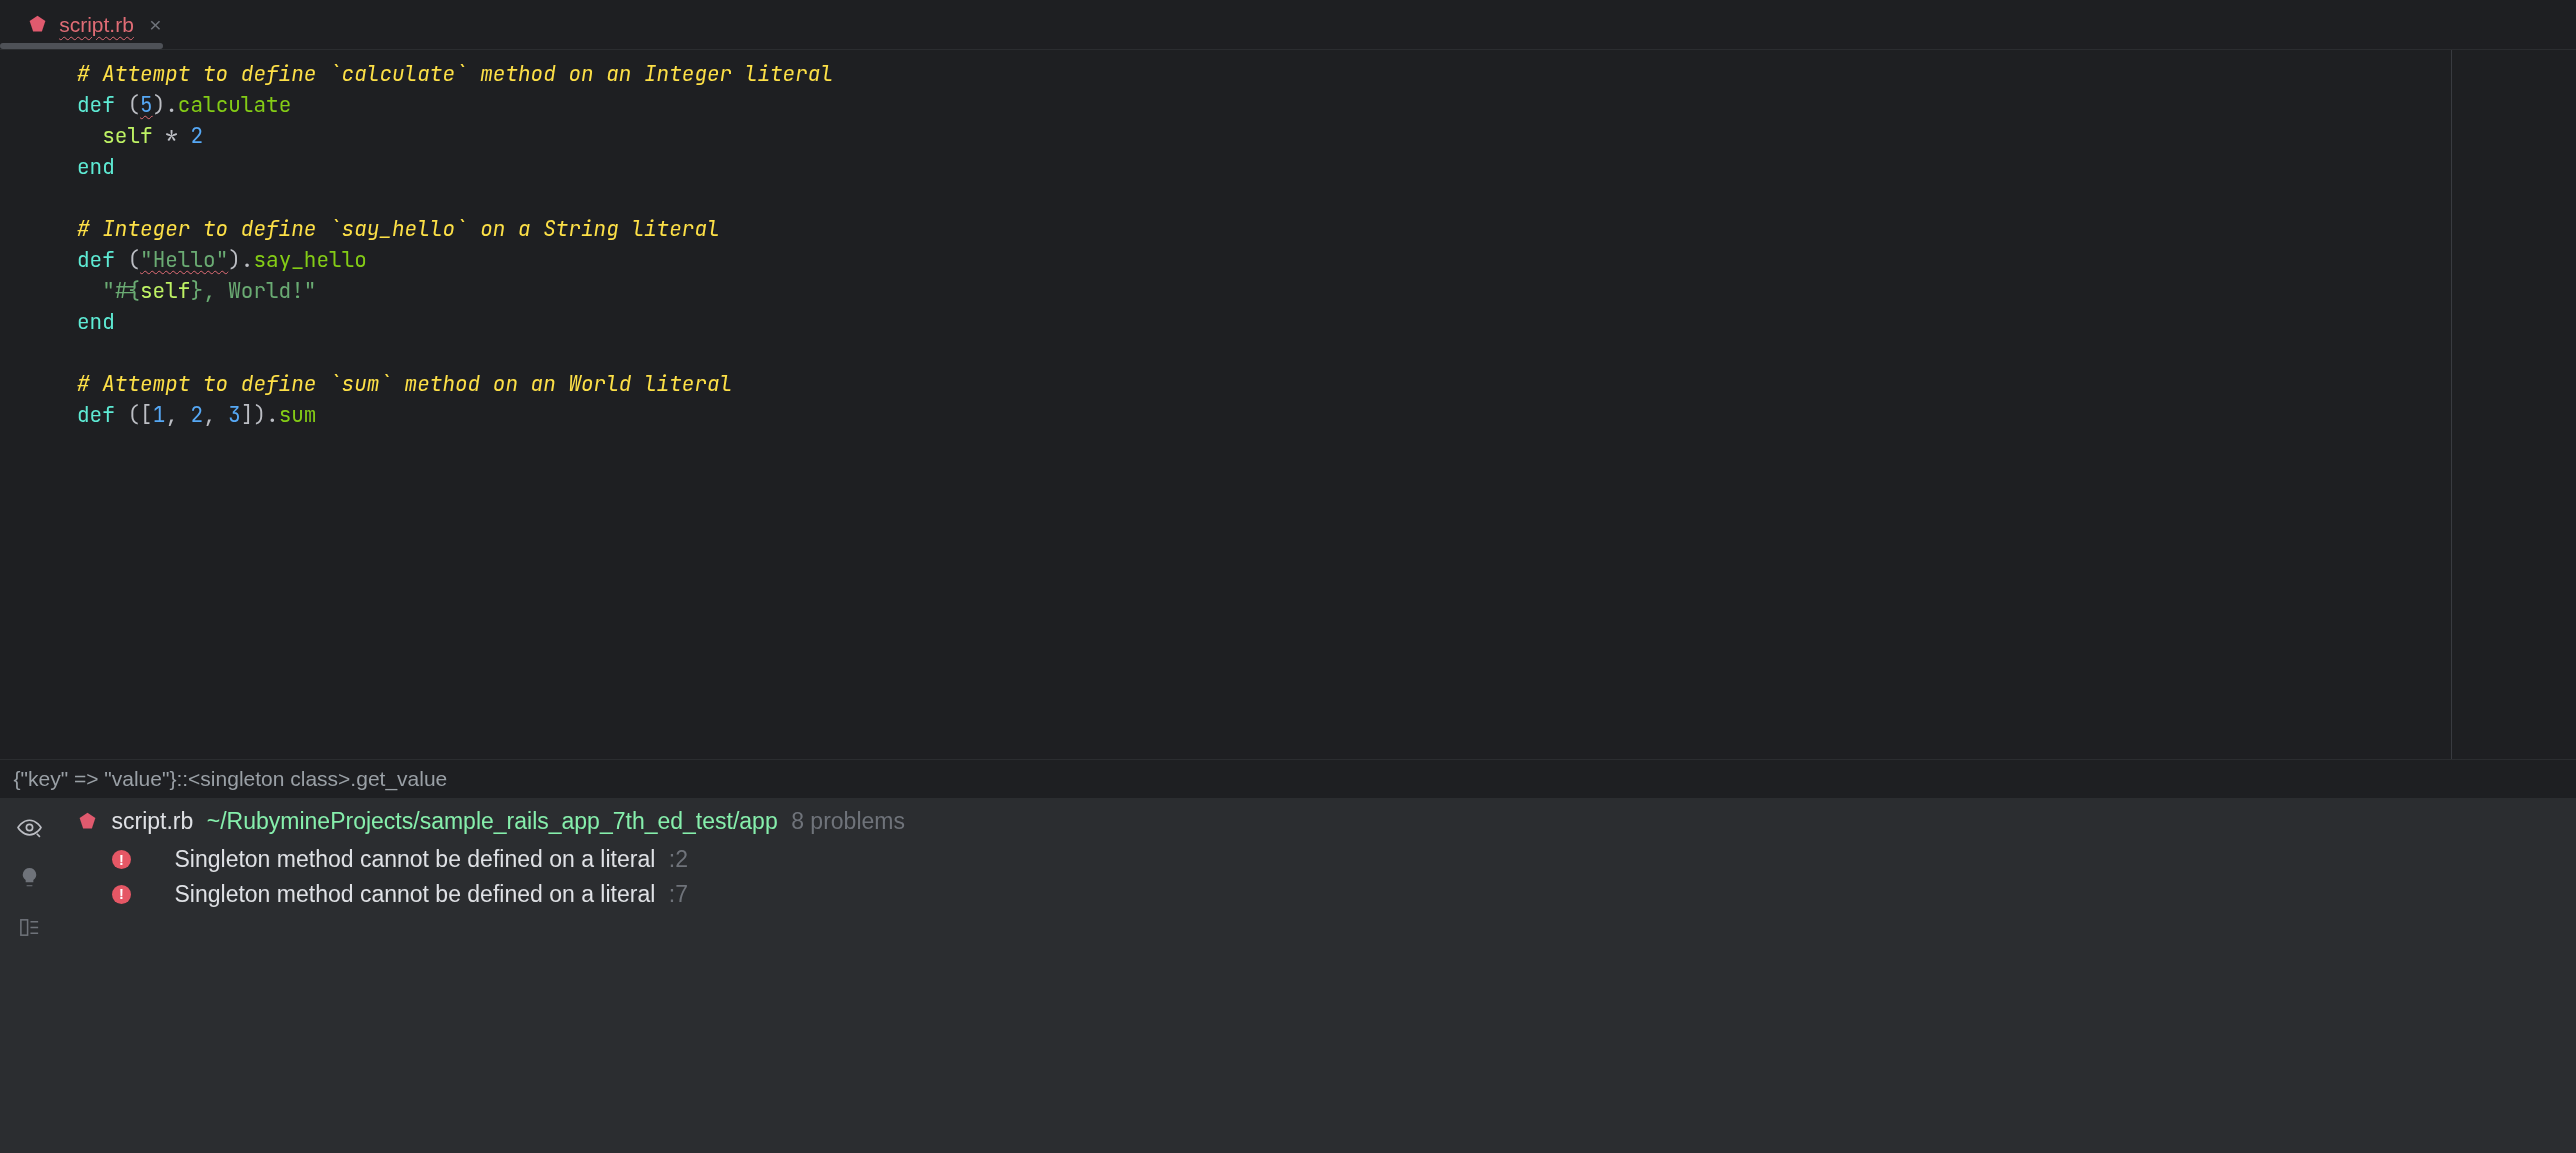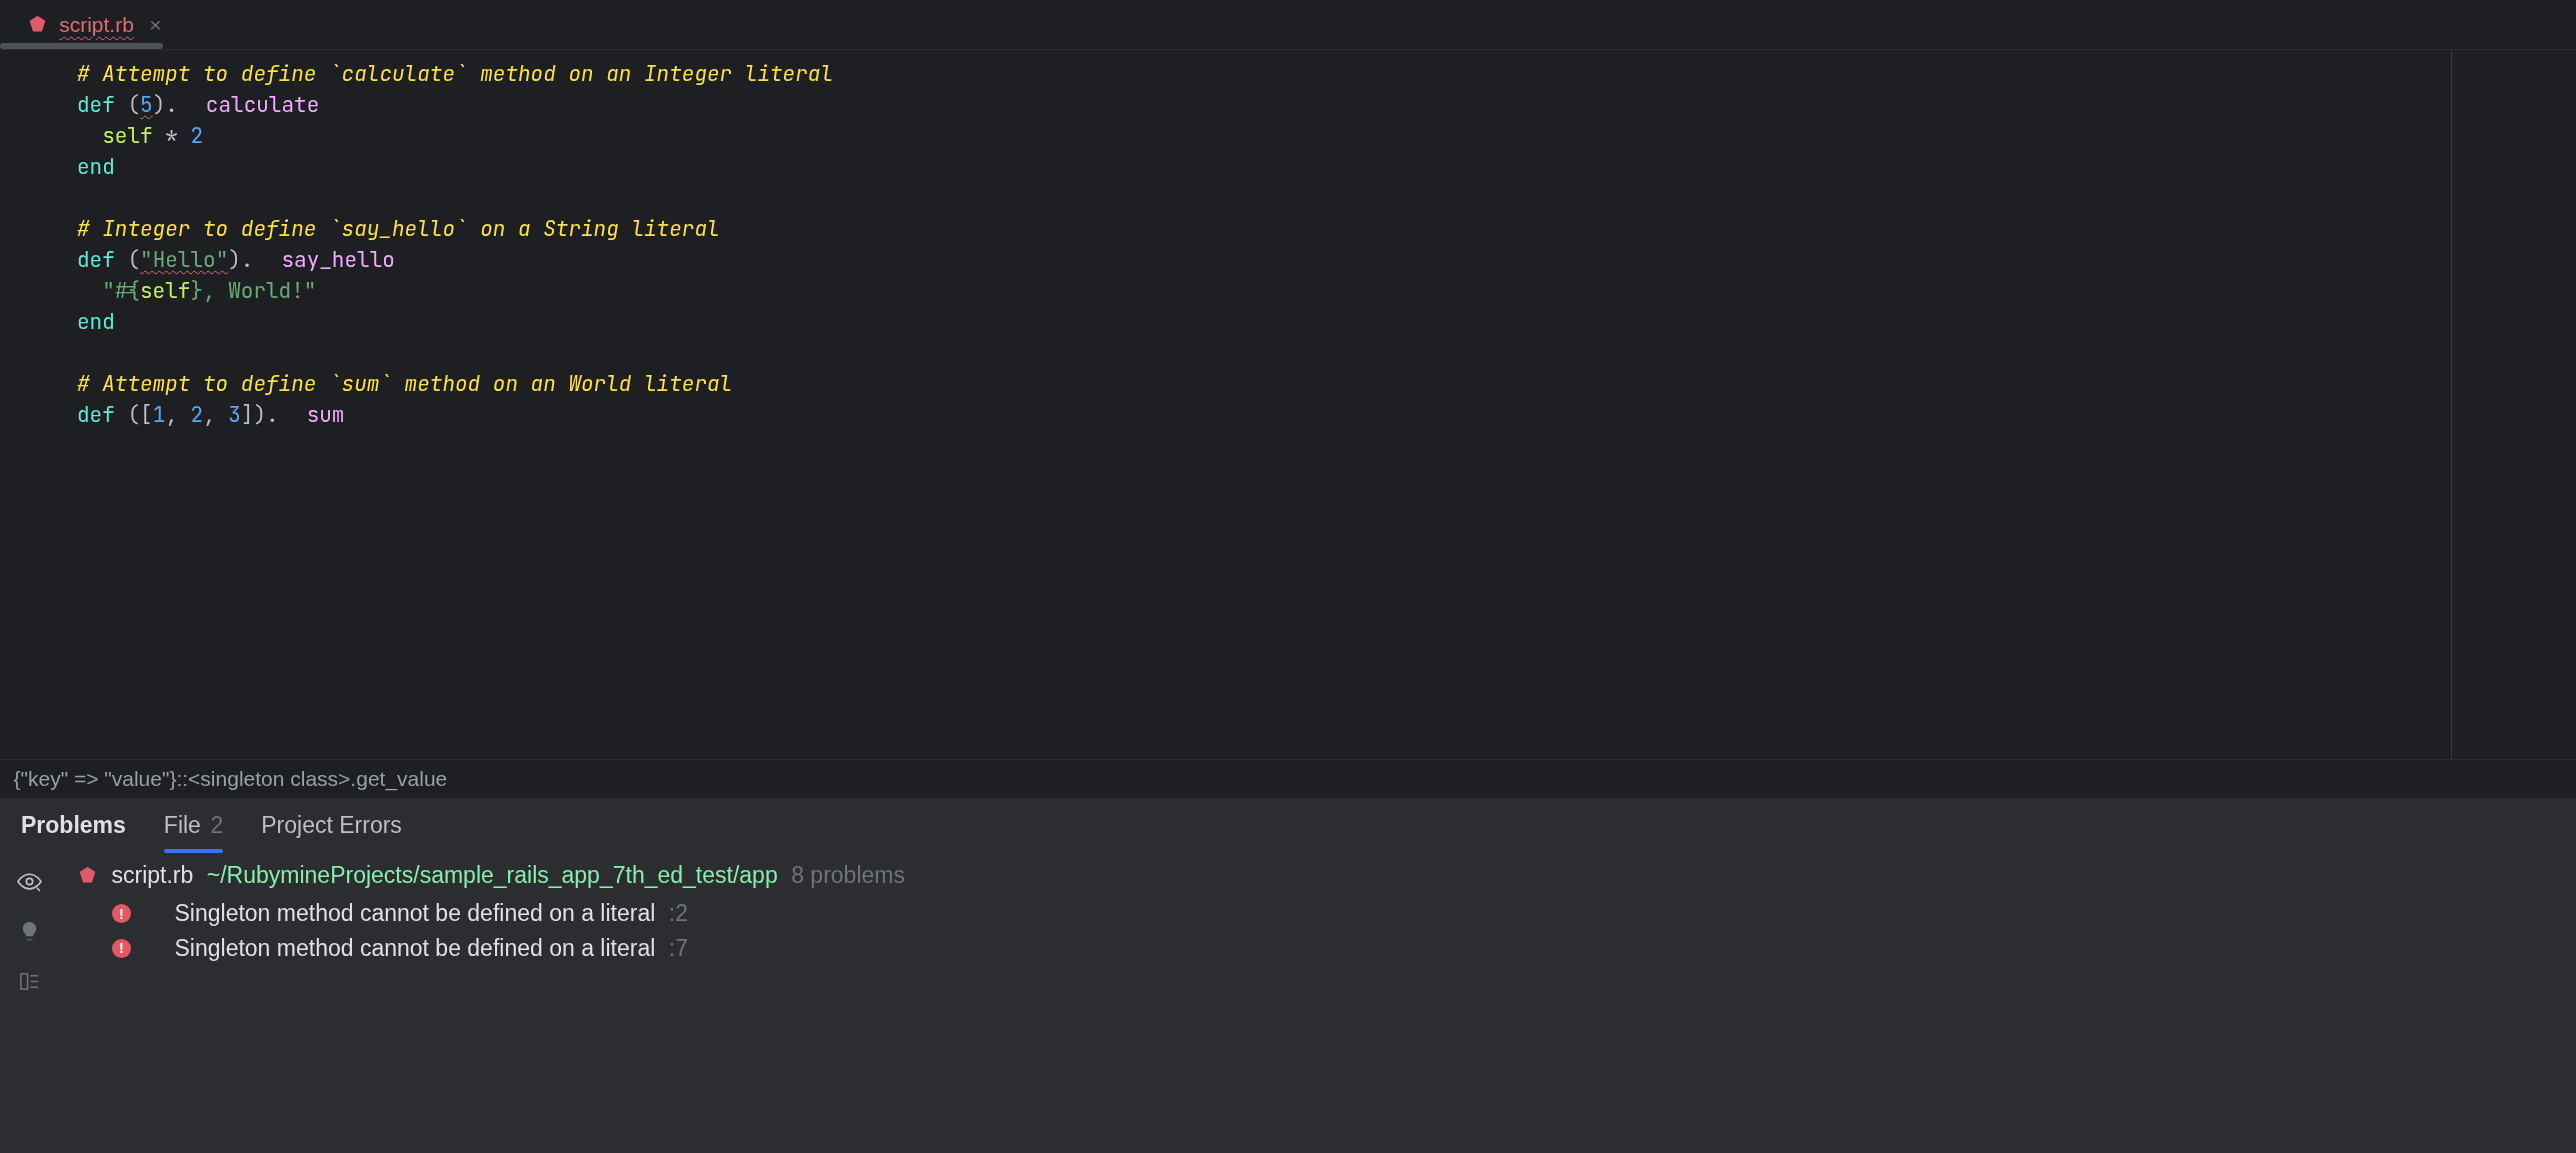--- a/index.html
+++ b/index.html
@@ -81,21 +81,21 @@
   .minimap {
     width: 125px;
     border-left: 1px solid #393b40;
     background: #1e1f22;
   }
 
   .c-comment { color: #fde047; }
   .c-keyword { color: #5eead4; font-style: normal;}
   .c-paren   { color: #bcbec4; font-style: normal;}
   .c-number  { color: #56a8f5; font-style: normal;}
-  .c-method  { color: #f0abfc; font-style: normal; margin-left: 28px;}
+  .c-method  { color: #84cc16; font-style: normal;}
   .c-self    { color: #bef264; font-style: normal;}
   .c-op      { color: #bcbec4; font-style: normal;}
   .c-string  { color: #6aab73; font-style: normal;}
   .c-err     { 
     text-decoration: underline wavy #e06c75 1px;
     text-underline-offset: 2.9px;
   }
 
   
   .breadcrumb {
@@ -238,32 +238,20 @@
 
 <span class="c-comment"># Attempt to define `sum` method on an World literal</span>
 <span class="c-keyword">def</span> <span class="c-paren">([</span><span class="c-number">1</span><span class="c-paren">, </span><span class="c-number">2</span><span class="c-paren">, </span><span class="c-number">3</span><span class="c-paren">]).</span><span class="c-method">sum</span>
 </div>
   <div class="minimap"></div>
 </div>
 
 <div class="breadcrumb">{"key" =&gt; "value"}::&lt;singleton class&gt;.get_value</div>
 
 <div class="panel">
-  <div class="panel-tabs">
-    <div class="panel-tab active">
-      <span>Problems</span>
-    </div>
-    <div class="panel-tab selected">
-      <span>File</span>
-      <span class="count">2</span>
-    </div>
-    <div class="panel-tab">
-      <span>Project Errors</span>
-    </div>
-  </div>
 
   <div class="panel-body">
     <div class="panel-toolbar">
       <div class="tb-btn active">
         <svg width="25" height="25" viewBox="0 0 24 24" fill="none" stroke="currentColor" stroke-width="1.6">
             <path d="M1 12s4-7 11-7 11 7 11 7-4 7-11 7S1 12 1 12z"></path>
             <circle cx="12" cy="12" r="3"></circle>
             <path d="M19 18 l3 3"></path>
           </svg>
       </div>

